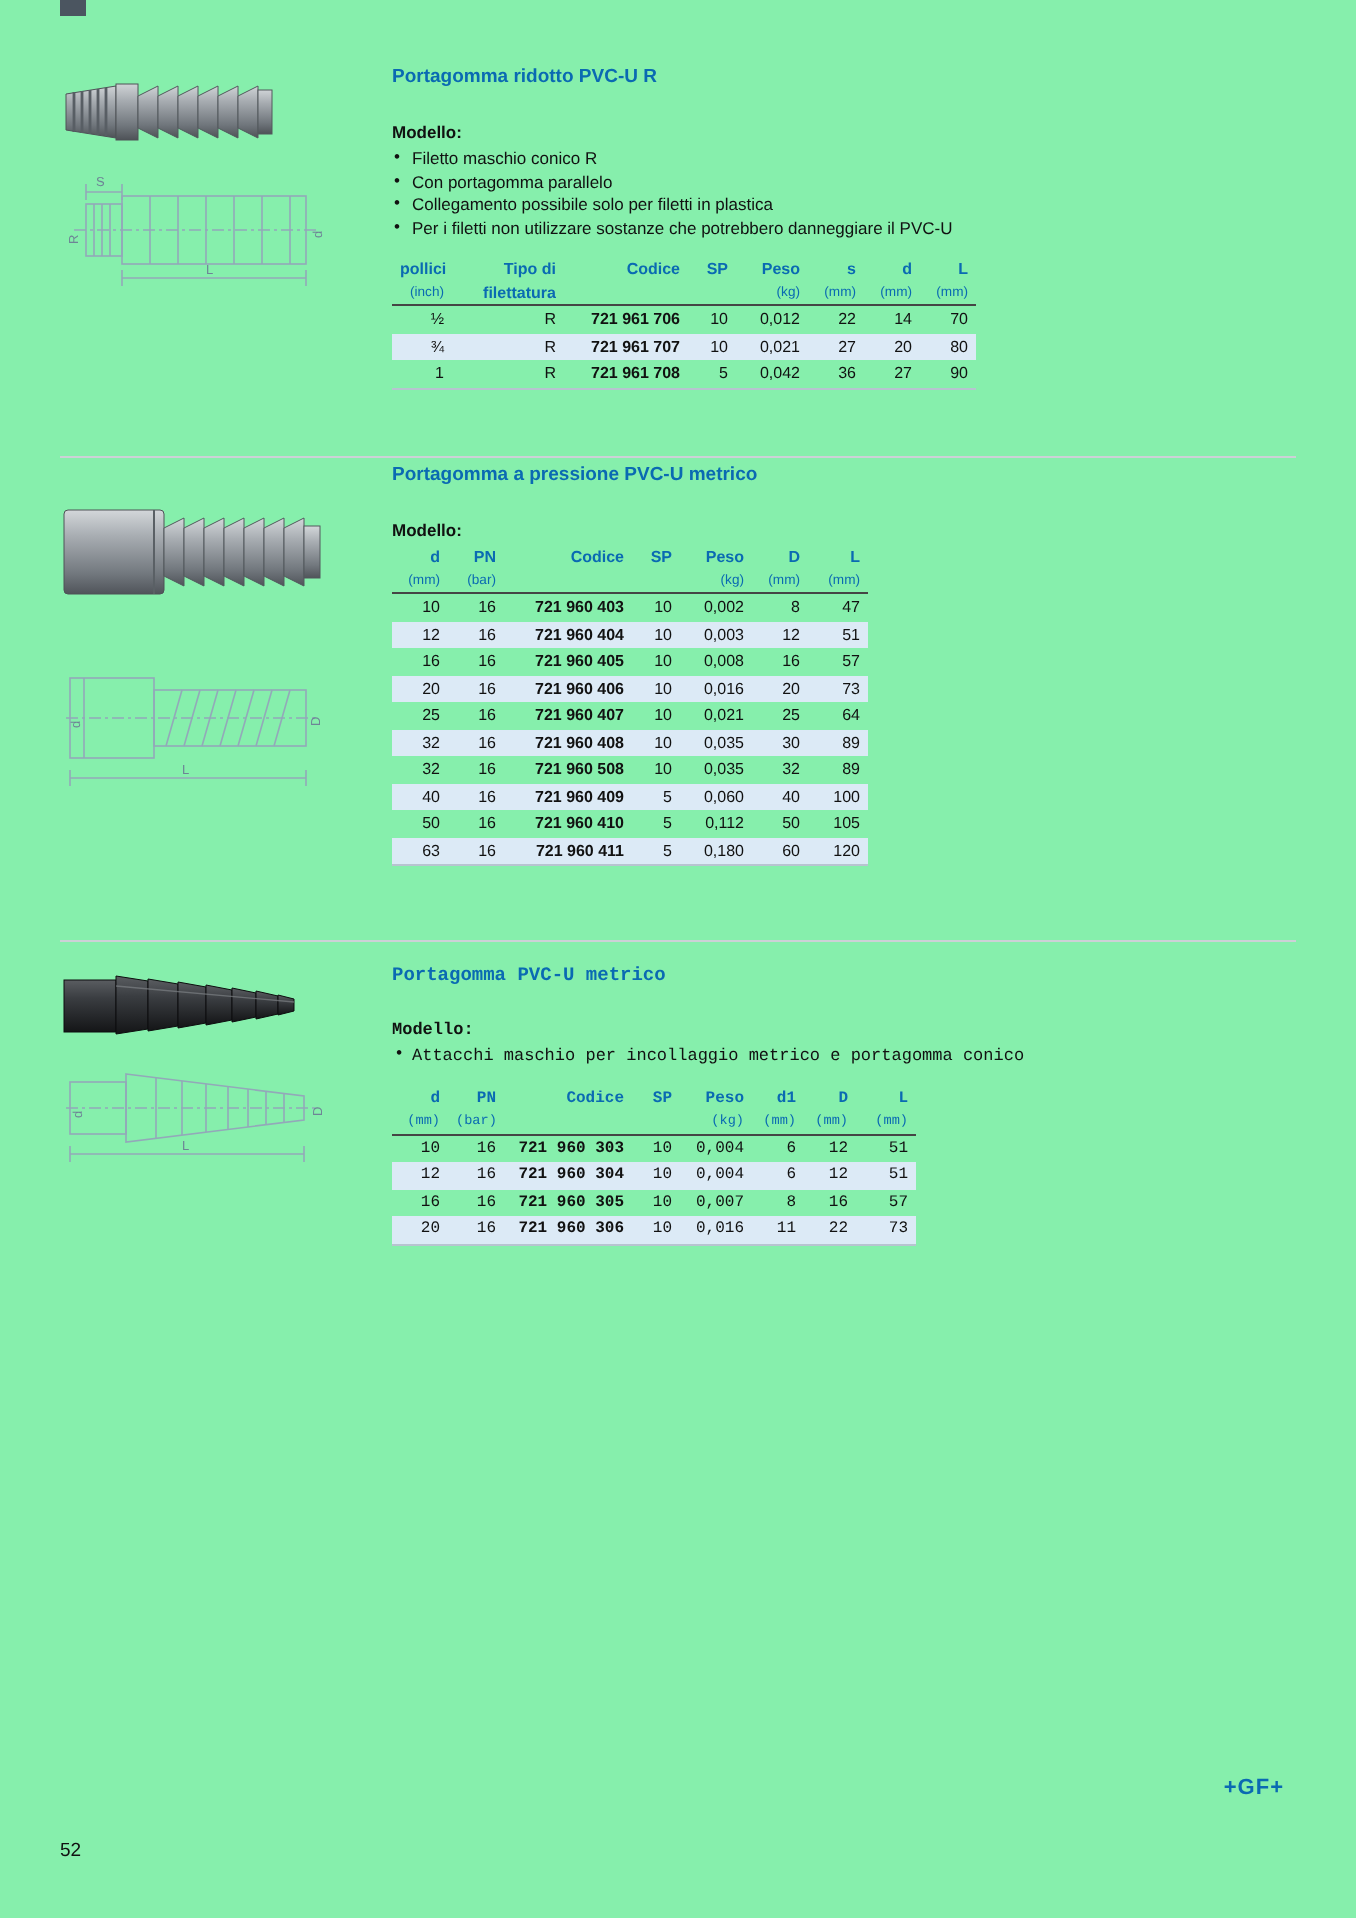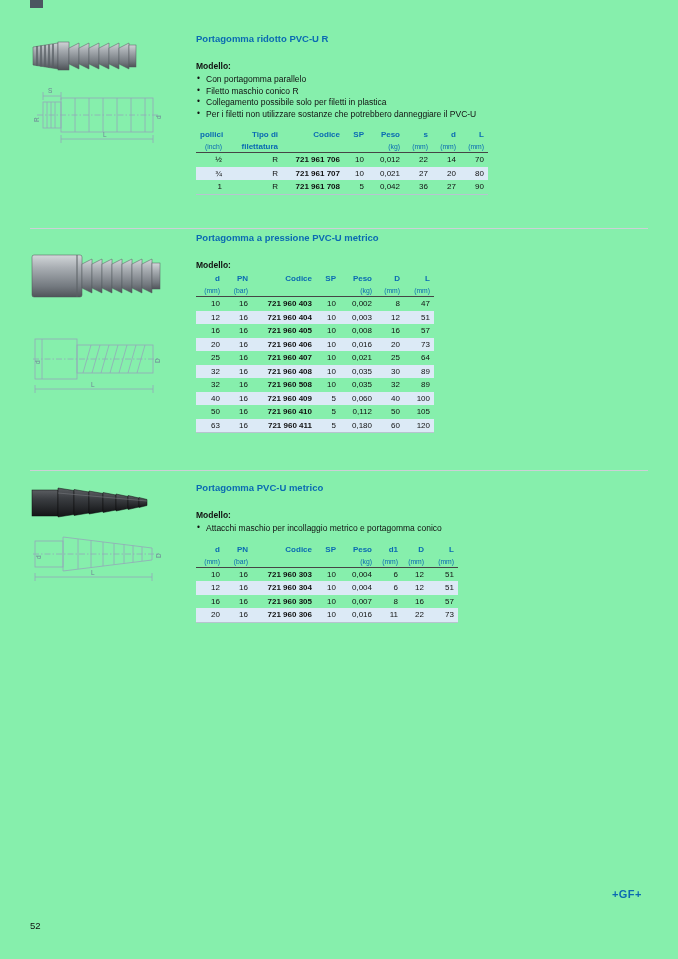--- a/index.html
+++ b/index.html
@@ -96,22 +96,22 @@
         <text x="70" y="51">L</text>
         <text transform="translate(128 33) rotate(-90)">d</text>
       </g>
     </svg>
   </div>
 
   <div class="content" style="top:33px;">
     <div class="sec-title">Portagomma ridotto PVC-U R</div>
     <div class="modello">Modello:</div>
     <ul class="bullets">
+      <li>Filetto maschio conico R</li>
       <li>Con portagomma parallelo</li>
-      <li>Filetto maschio conico R</li>
       <li>Collegamento possibile solo per filetti in plastica</li>
       <li>Per i filetti non utilizzare sostanze che potrebbero danneggiare il PVC-U</li>
     </ul>
     <table class="spec" style="width: 292px;">
         <colgroup>
           <col style="width: 30px;">
           <col style="width: 56px;">
           <col style="width: 62px;">
           <col style="width: 24px;">
           <col style="width: 36px;">
@@ -402,21 +402,21 @@
           <line x1="119" y1="47" x2="119" y2="55"></line>
       </g>
       <g font-size="6.5" fill="#6e8496">
         <text transform="translate(8 33) rotate(-90)">d</text>
         <text transform="translate(128 32) rotate(-90)">D</text>
         <text x="58" y="49">L</text>
       </g>
     </svg>
   </div>
 
-  <div class="content" style="top:482px;">
+  <div class="content" style="top:482px;font-family:Liberation Mono, monospace;">
     <div class="sec-title">Portagomma PVC-U metrico</div>
     <div class="modello">Modello:</div>
     <ul class="bullets">
       <li>Attacchi maschio per incollaggio metrico e portagomma conico</li>
     </ul>
     <table class="spec" style="width: 262px;">
         <colgroup>
           <col style="width: 28px;">
           <col style="width: 28px;">
           <col style="width: 64px;">

